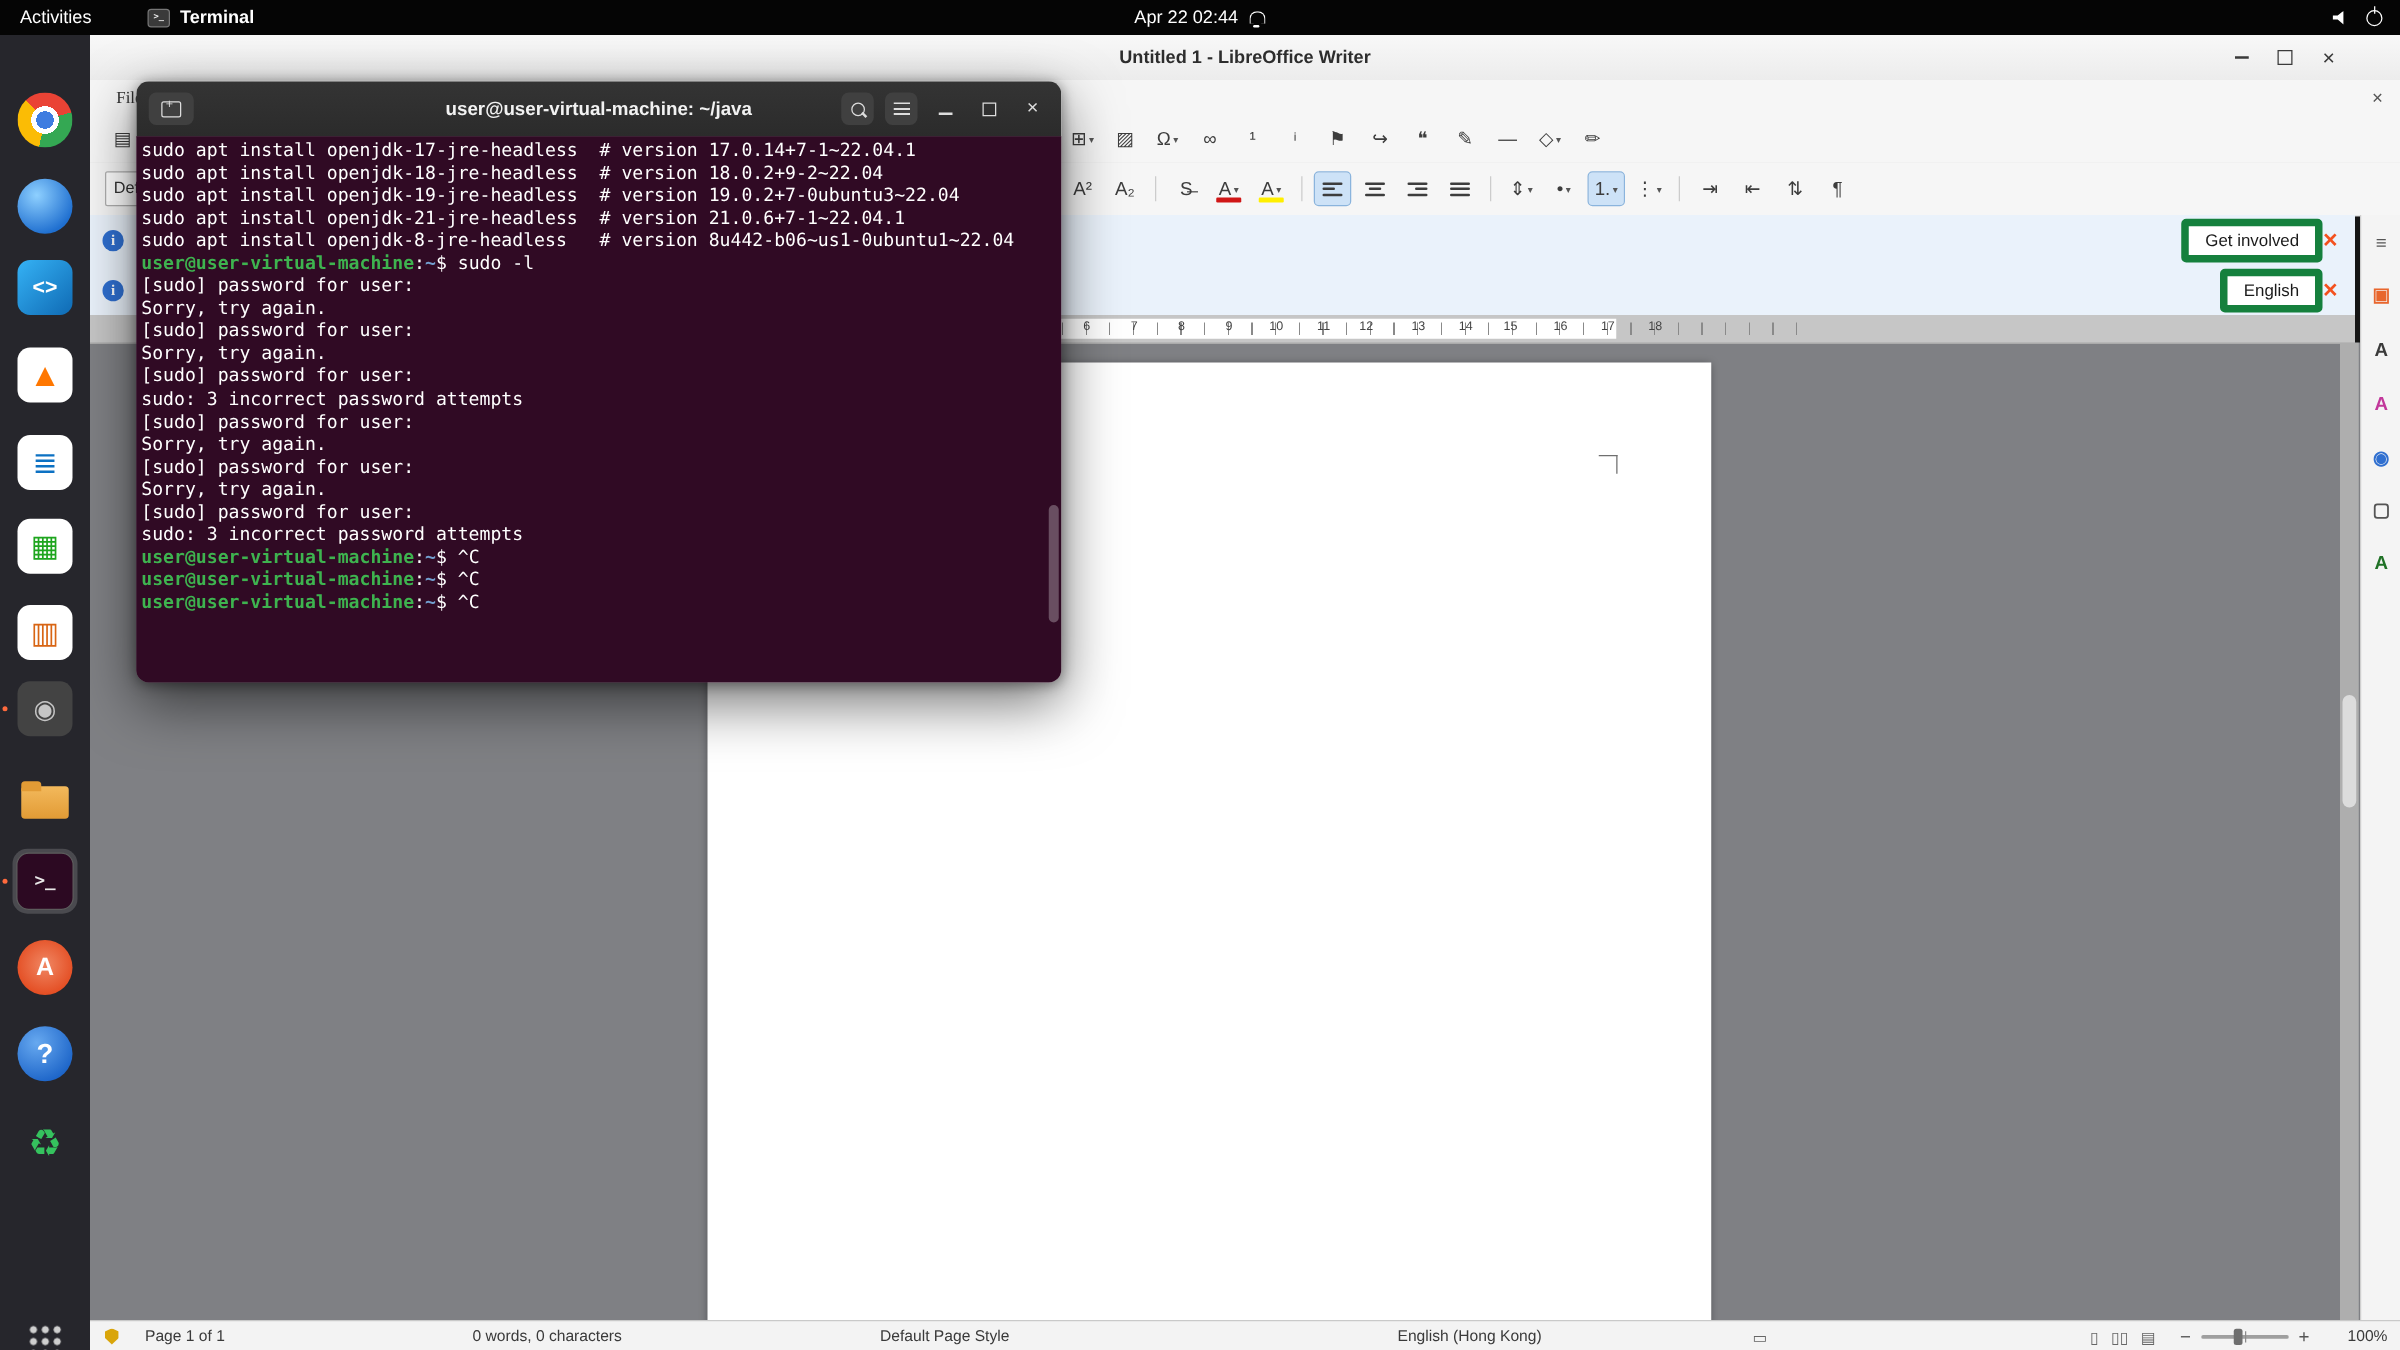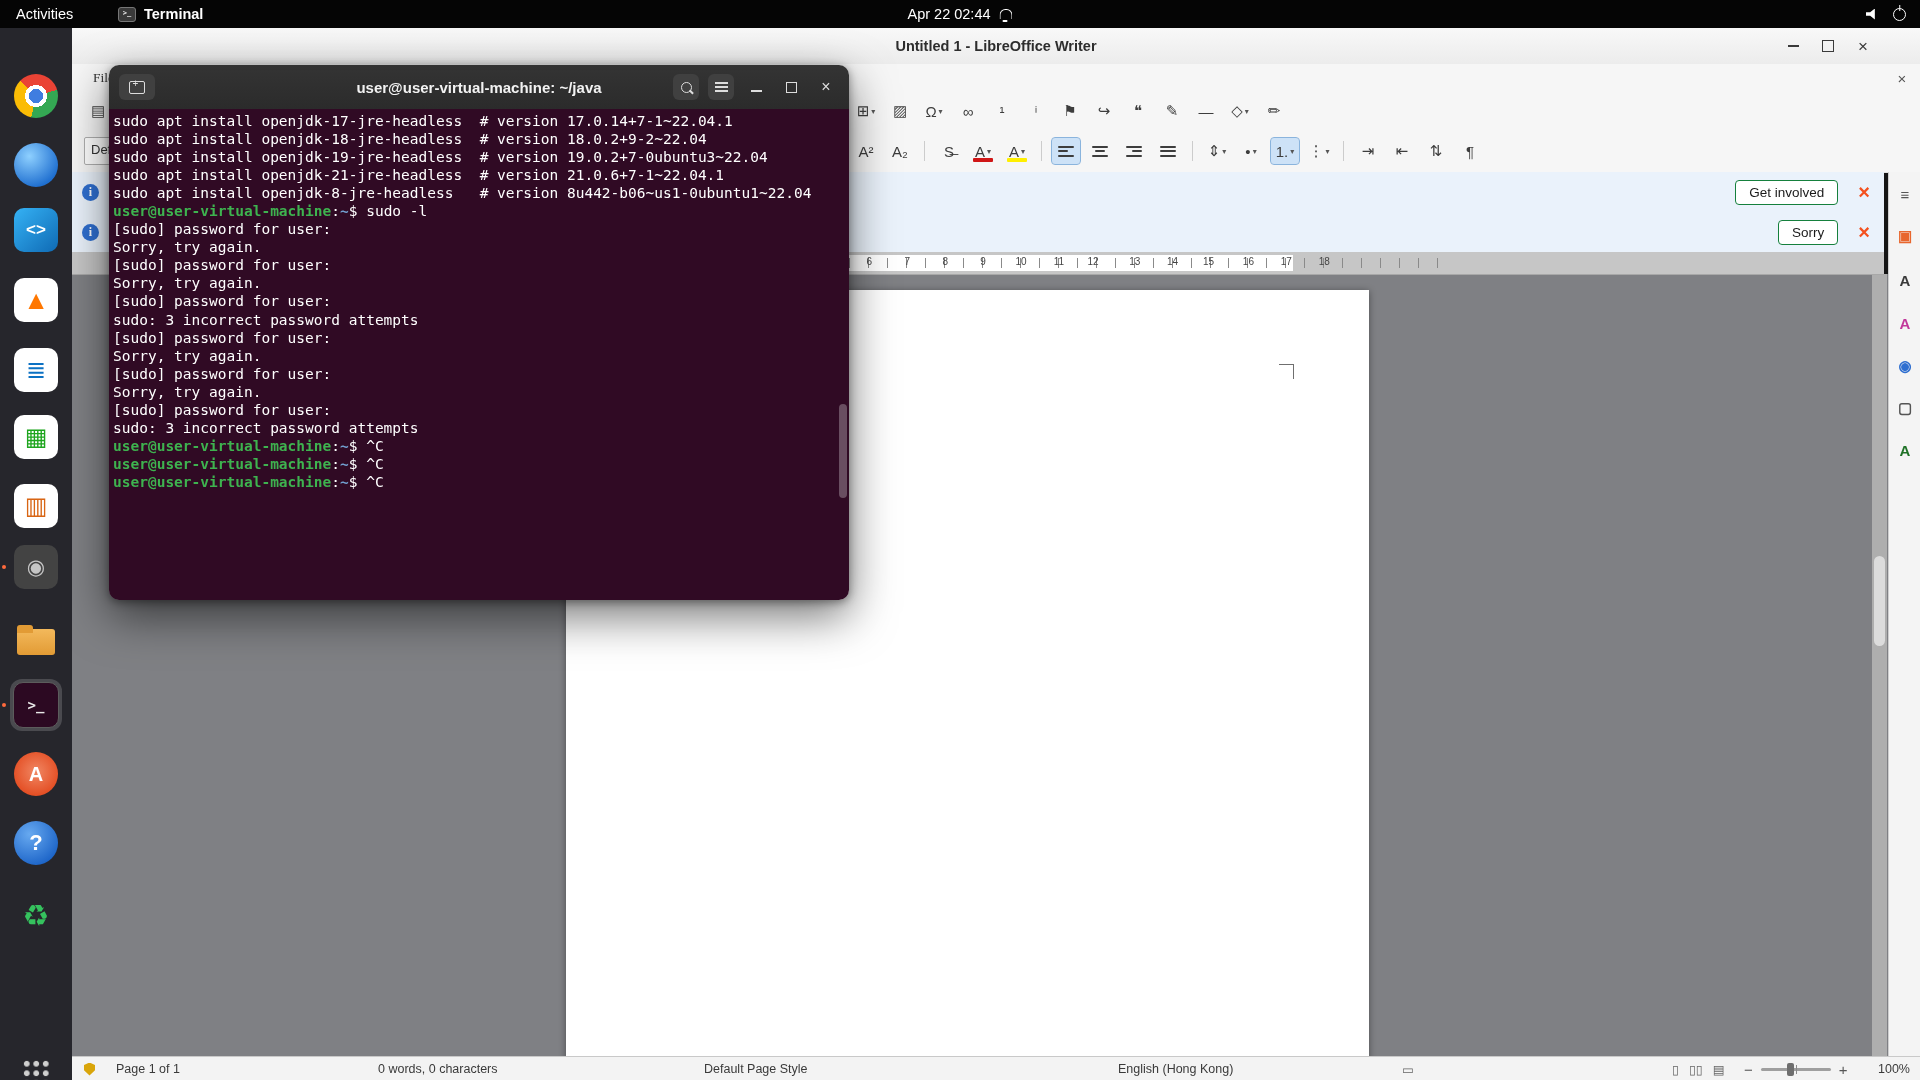--- a/index.html
+++ b/index.html
@@ -73,21 +73,21 @@
   .tb-sliver{position:absolute;left:12px;top:50%;transform:translateY(-50%);}
   .style-combo{position:absolute;left:12px;top:7px;width:160px;height:26px;background:#fff;border:1px solid #b0b0b0;border-radius:2px;
                font-size:13px;color:#333;line-height:24px;padding-left:6px;white-space:nowrap;overflow:hidden;}
   
   .infobar{position:absolute;left:72px;right:36px;height:40px;background:#eaf2fb;border-bottom:1px solid #d3e0ee;
            display:flex;align-items:center;padding:0 10px;z-index:6;}
   .ib1{top:172px;} .ib2{top:212px;}
   .info-badge{width:17px;height:17px;border-radius:50%;background:#2f6fd0;color:#fff;font-size:12px;font-weight:bold;
               display:flex;align-items:center;justify-content:center;font-family:"Liberation Serif",serif;flex:none;}
   .ib-spacer{flex:1;}
-  .ib-btn{background:#fff;border:1px solid #15803d;border-radius:4px;padding:4px 13px;font-size:13.5px;color:#1a1a1a;margin-right:20px;}
+  .ib-btn{background:#fff;border:6px solid #15803d;border-radius:4px;padding:4px 13px;font-size:13.5px;color:#1a1a1a;margin-right:0;}
   .ib-close{color:#f4511e;font-size:20px;font-weight:bold;margin-right:4px;line-height:20px;}
   
   .ruler{position:absolute;left:72px;top:252px;width:1812px;height:22px;background:#c6c6c6;border-bottom:1px solid #a8a8a8;z-index:6;}
   .ruler-white{position:absolute;left:570px;width:651px;top:3px;bottom:3px;background:#fff;}
   .ruler-ticks{position:absolute;left:570px;width:800px;top:6px;bottom:6px;
                background:repeating-linear-gradient(to right,transparent 0 17.95px,#8a8a8a 17.95px 18.95px);}
   .ruler-num{position:absolute;top:4px;width:38px;text-align:center;font-size:10px;color:#444;}
   
   .workspace{position:absolute;left:72px;top:274px;width:1816px;height:782px;background:#7f8084;z-index:5;overflow:hidden;}
   .page{position:absolute;left:494px;top:16px;width:803px;height:900px;background:#fff;box-shadow:0 1px 7px rgba(0,0,0,.4);}
@@ -101,21 +101,21 @@
   
   .statusbar{position:absolute;left:72px;top:1056px;right:0;height:24px;background:#f3f3f3;border-top:1px solid #c9c9c9;
              font-size:12.5px;color:#3a3a3a;z-index:6;}
   .sb-abs{position:absolute;top:0;height:24px;display:flex;align-items:center;}
   .sb-shield{width:11px;height:13px;background:#d9a50a;clip-path:polygon(50% 0,100% 20%,100% 60%,50% 100%,0 60%,0 20%);}
   .zoom-track{width:70px;height:3px;background:#9f9f9f;position:relative;border-radius:2px;}
   .zoom-tick{position:absolute;left:50%;top:-3px;width:1px;height:9px;background:#8a8a8a;}
   .zoom-thumb{position:absolute;left:26px;top:-5px;width:7px;height:13px;background:#6e6e6e;border-radius:2px;}
   .zbtn{font-size:15px;color:#555;}
   
-  .terminal{position:absolute;left:109px;top:65px;width:740px;height:535px;border-radius:10px;z-index:30;
+  .terminal{position:absolute;left:109px;top:65px;width:740px;height:481px;border-radius:10px;z-index:30;
             box-shadow:0 16px 46px rgba(0,0,0,.55),0 2px 10px rgba(0,0,0,.4);}
   .term-header{position:absolute;left:0;top:0;right:0;height:44px;background:linear-gradient(#343434,#2b2b2b);
                border-radius:10px 10px 0 0;border-bottom:1px solid #1d1d1d;}
   .term-title{position:absolute;left:0;right:0;top:0;height:44px;display:flex;align-items:center;justify-content:center;
               color:#f2f2f2;font-size:15px;font-weight:bold;}
   .newtab-btn{position:absolute;left:10px;top:9px;width:36px;height:26px;background:#404040;border-radius:6px;
               display:flex;align-items:center;justify-content:center;}
   .newtab-glyph{width:14px;height:11px;border:1.4px solid #ddd;border-radius:2px;position:relative;}
   .newtab-glyph::after{content:"+";position:absolute;left:2.5px;top:-2.5px;color:#ddd;font-size:10px;line-height:10px;}
   .term-btns{position:absolute;right:10px;top:9px;display:flex;gap:9px;align-items:center;}
@@ -359,21 +359,21 @@
 
   <div class="infobar ib1">
     <span class="info-badge">i</span>
     <span class="ib-spacer"></span>
     <button class="ib-btn">Get involved</button>
     <span class="ib-close">×</span>
   </div>
   <div class="infobar ib2">
     <span class="info-badge">i</span>
     <span class="ib-spacer"></span>
-    <button class="ib-btn">Sorry</button>
+    <button class="ib-btn">English</button>
     <span class="ib-close">×</span>
   </div>
 
   <div class="ruler">
     <div class="ruler-white"></div>
     <div class="ruler-ticks"></div>
   <span class="ruler-num" style="left: 778.4px;">6</span>
       <span class="ruler-num" style="left: 816.3px;">7</span>
       <span class="ruler-num" style="left: 854.2px;">8</span>
       <span class="ruler-num" style="left: 892.1px;">9</span>

